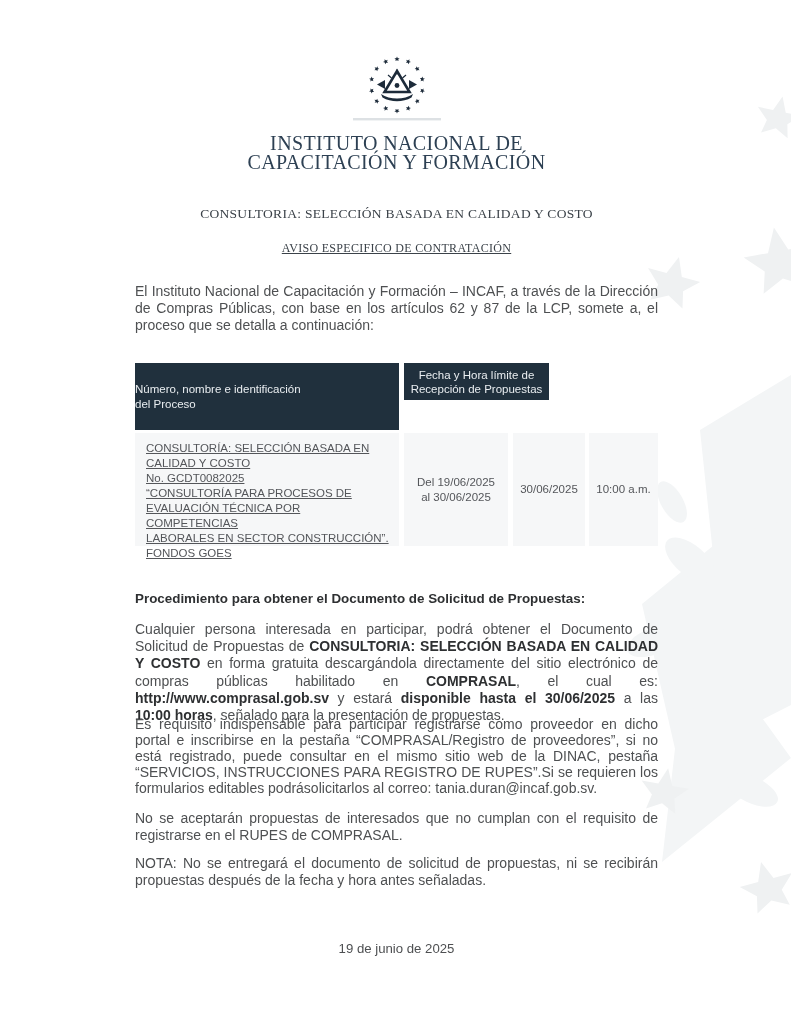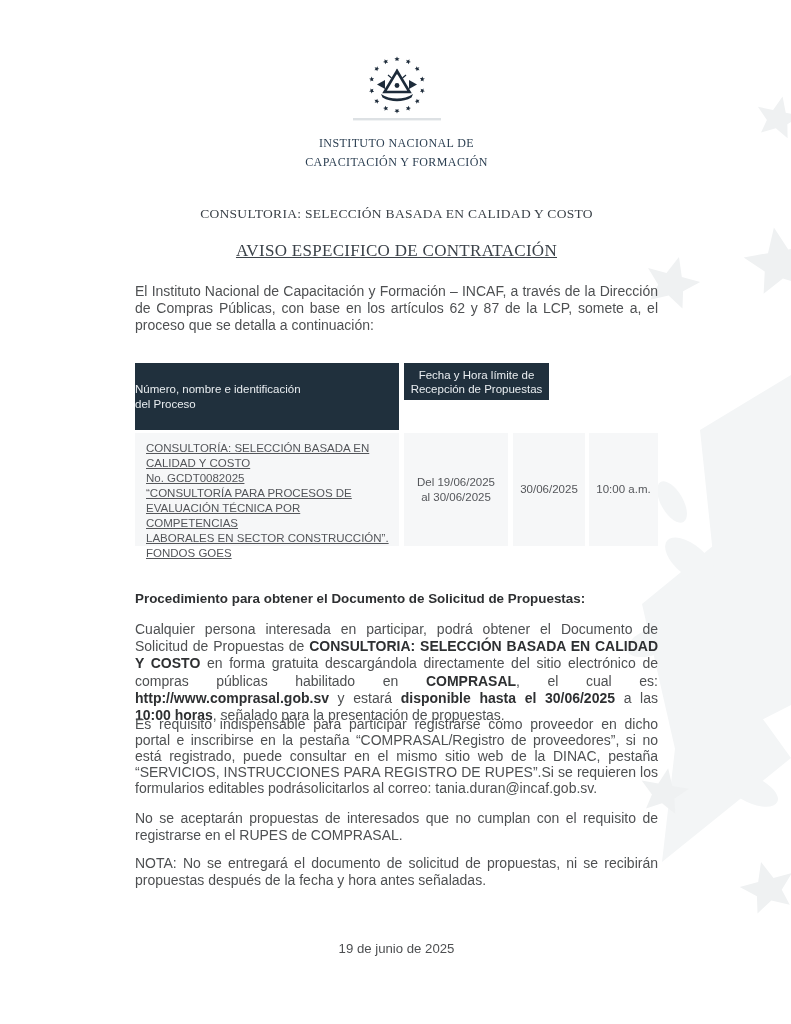--- a/index.html
+++ b/index.html
@@ -10,33 +10,33 @@
     color:#4e5052;
   }
   .watermark { position:absolute; top:0; left:0; width:791px; height:1024px; pointer-events:none; }
   .content { position:absolute; left:135px; top:0; width:523px; height:1024px; }
 
   
   .logo-block { position:absolute; top:54px; left:0; width:523px; text-align:center; }
   .logo-block svg.crest { width:104px; height:70px; display:inline-block; }
   .org-name {
     margin-top:6px; font-family:"Liberation Serif","DejaVu Serif",serif;
-    font-size:12px; line-height:19px; letter-spacing:0.4px;
+    font-size:20px; line-height:19px; letter-spacing:0.4px;
     color:#2d4053; white-space:pre-line;
   }
 
   .doc-title {
     position:absolute; top:206px; left:0; width:523px; text-align:center;
     font-family:"Liberation Serif","DejaVu Serif",serif;
     font-size:13.5px; letter-spacing:0.3px; color:#3b4249;
   }
   .doc-subtitle {
     position:absolute; top:241px; left:0; width:523px; text-align:center;
     font-family:"Liberation Serif","DejaVu Serif",serif;
-    font-size:17px; letter-spacing:0.3px; color:#3b4249;
+    font-size:12px; letter-spacing:0.3px; color:#3b4249;
     text-decoration:underline;
   }
 
   .para { font-size:14px; line-height:17.2px; text-align:justify; color:#4e5052; }
   .intro { position:absolute; top:283px; left:0; width:523px; }
 
   
   .proc-table { position:absolute; top:363px; left:0; width:523px; font-size:11.5px; }
   .trow { display:flex; }
   .th { background:#20303d; color:#e9edf0; box-sizing:border-box; }

